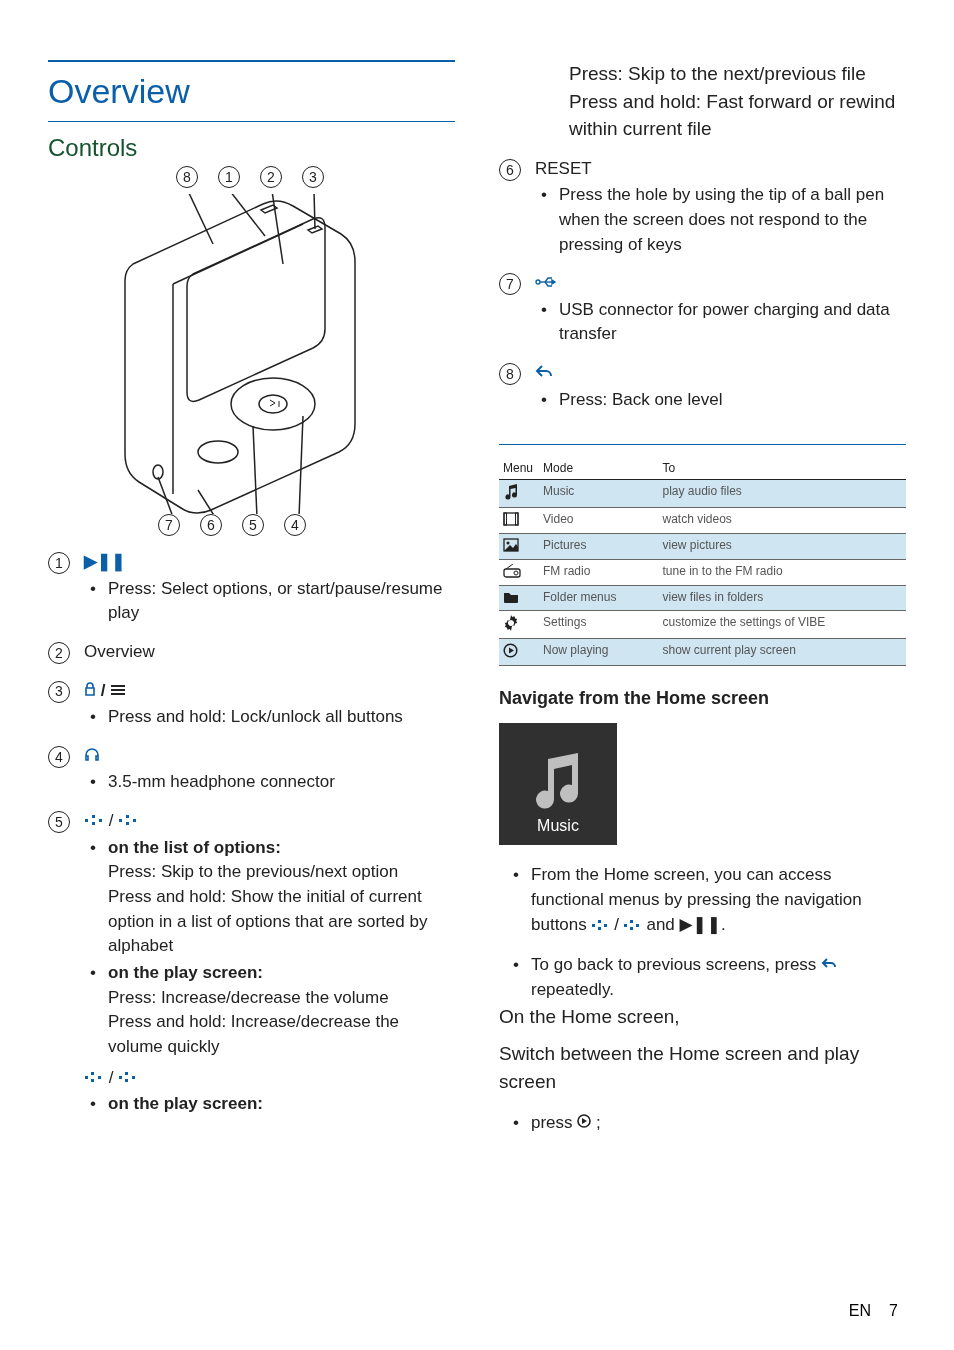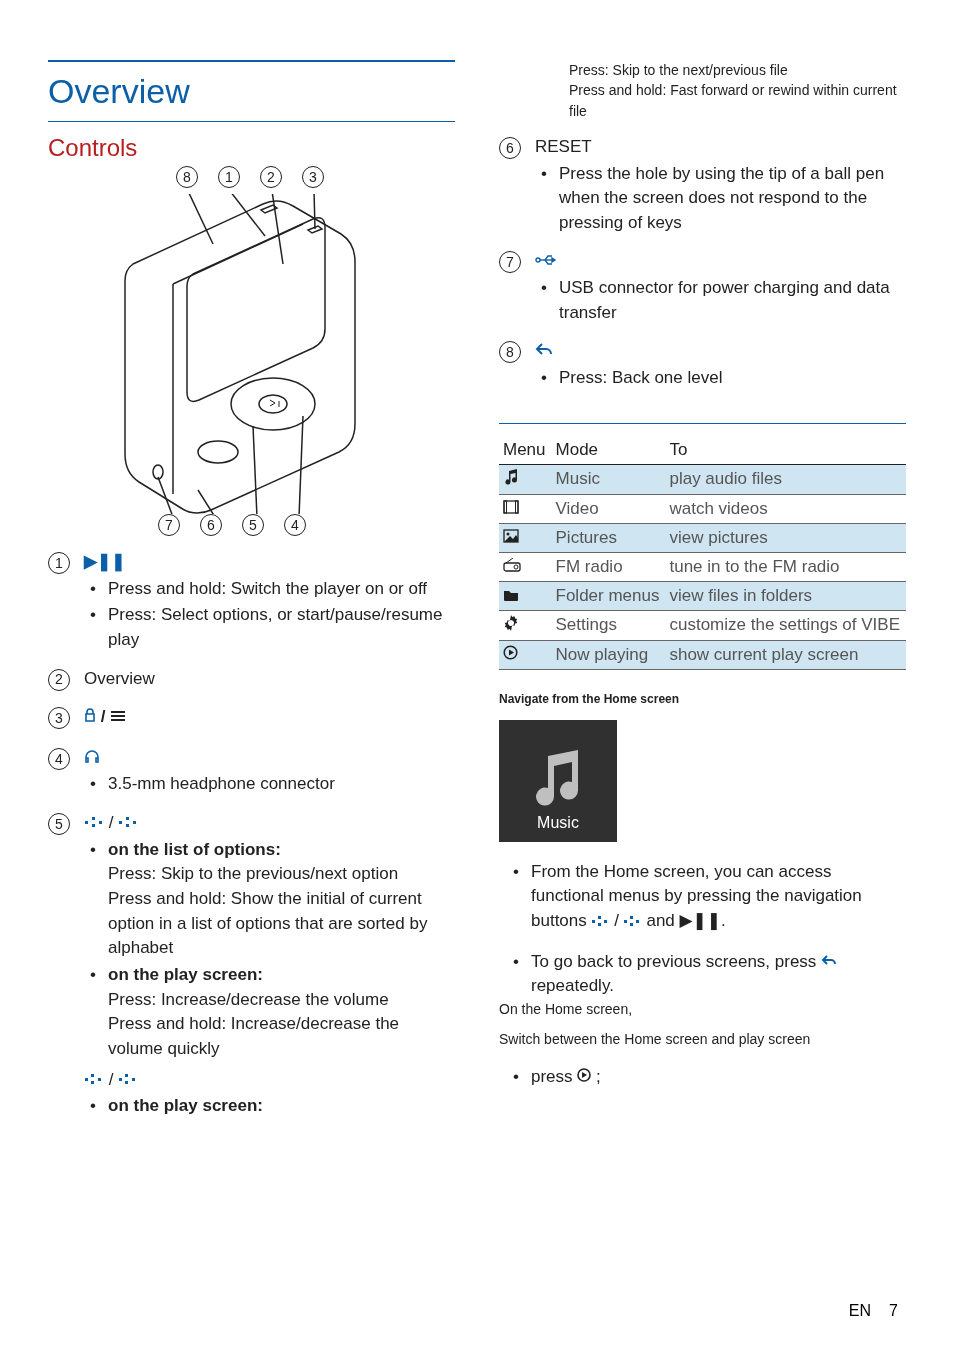--- a/index.html
+++ b/index.html
@@ -20,21 +20,21 @@
   .col { flex: 1; min-width: 0; }
   h1.overview {
     color: #0a5fa8;
     font-weight: 400;
     font-size: 34px;
     margin-bottom: 4px;
   }
   .rule-top { border-top: 2px solid #0a5fa8; margin-bottom: 10px; }
   .rule-thin { border-top: 1px solid #0a5fa8; margin: 10px 0 12px 0; }
   h2.section {
-    color: #b91c1c;
+    color: #14532d;
     font-weight: 400;
     font-size: 24px;
     margin-top: 6px;
   }
   .diagram-wrap {
     position: relative;
     width: 100%;
     height: 370px;
     margin-top: 4px;
   }
@@ -73,36 +73,36 @@
   .li-head .ic-black { color: #222; font-weight: 600; }
   ul.bul { list-style: none; padding-left: 24px; margin-top: 2px; }
   ul.bul > li { position: relative; margin-top: 2px; }
   ul.bul > li::before {
     content: "•";
     position: absolute;
     left: -18px;
     top: 0;
   }
   .sub-bold { font-weight: 600; }
-  .home-table { width:100%; border-collapse: collapse; font-size:17px; margin-top: 4px;}
+  .home-table { width:100%; border-collapse: collapse; font-size:12px; margin-top: 4px;}
   .home-table th { text-align:left; font-weight:400; border-bottom:1px solid #222; padding:4px 6px 4px 4px;}
   .home-table td { border-bottom:1px solid #666; padding:4px 6px 4px 4px; vertical-align: top; color:#555;}
   .home-table tr.shade td { background:#cfe5f1; }
   .home-table td.iconcell { width:36px; text-align:left; color:#222;}
-  .nav-head { font-weight:600; font-size:12px; margin-top:22px; }
+  .nav-head { font-weight:600; font-size:18px; margin-top:22px; }
   .music-tile {
     width:118px; height:122px; background:#303030; color:#fff;
     margin-top:14px; padding:12px 0 10px 0; text-align:center;
     display:flex; flex-direction:column; align-items:center; justify-content:flex-end; gap:8px;
   }
   .music-tile svg { margin-top:4px; }
   .bul2 { list-style:none; padding-left:32px; margin-top:18px; font-size:17px; line-height:1.45;}
   .bul2 > li { position:relative; margin-top:16px; }
   .bul2 > li::before { content:"•"; position:absolute; left:-18px;}
-  .plain { font-size:14px; line-height:1.45; }
+  .plain { font-size:19px; line-height:1.45; }
   .footer { position:absolute; bottom:30px; right:56px; font-size:16px; color:#000000;}
   .footer .pn { margin-left: 18px; }
 </style>
 </head>
 <body>
 
 <div class="cols">
 
   <div class="col">
     <div class="rule-top"></div>
@@ -155,21 +155,20 @@
       <span class="callout-num" style="left:236px;bottom:0">4</span>
     </div>
 
     <div class="list-block">
 
       <div class="li-row">
         <span class="li-num">1</span>
         <div class="li-body">
           <div class="li-head"><span class="ic">▶❚❚</span></div>
           <ul class="bul">
-            <li>Press and hold: Switch the player on or off</li>
             <li>Press: Select options, or start/pause/resume play</li>
           </ul>
         </div>
       </div>
 
       <div class="li-row">
         <span class="li-num">2</span>
         <div class="li-body">
           <div class="li-head">Overview</div>
         </div>
@@ -185,20 +184,21 @@
                 </svg>
             </span>
             <span class="ic-black"> / </span>
             <span class="ic-black">
               <svg width="16" height="12" viewBox="0 0 16 12">
                   <path stroke="#222" stroke-width="2" d="M1 2h14M1 6h14M1 10h14"></path>
                 </svg>
             </span>
           </div>
           <ul class="bul">
+            <li>Press and hold: Lock/unlock all buttons</li>
           </ul>
         </div>
       </div>
 
       <div class="li-row">
         <span class="li-num">4</span>
         <div class="li-body">
           <div class="li-head">
             <span class="ic">
               <svg width="16" height="14" viewBox="0 0 16 14">

